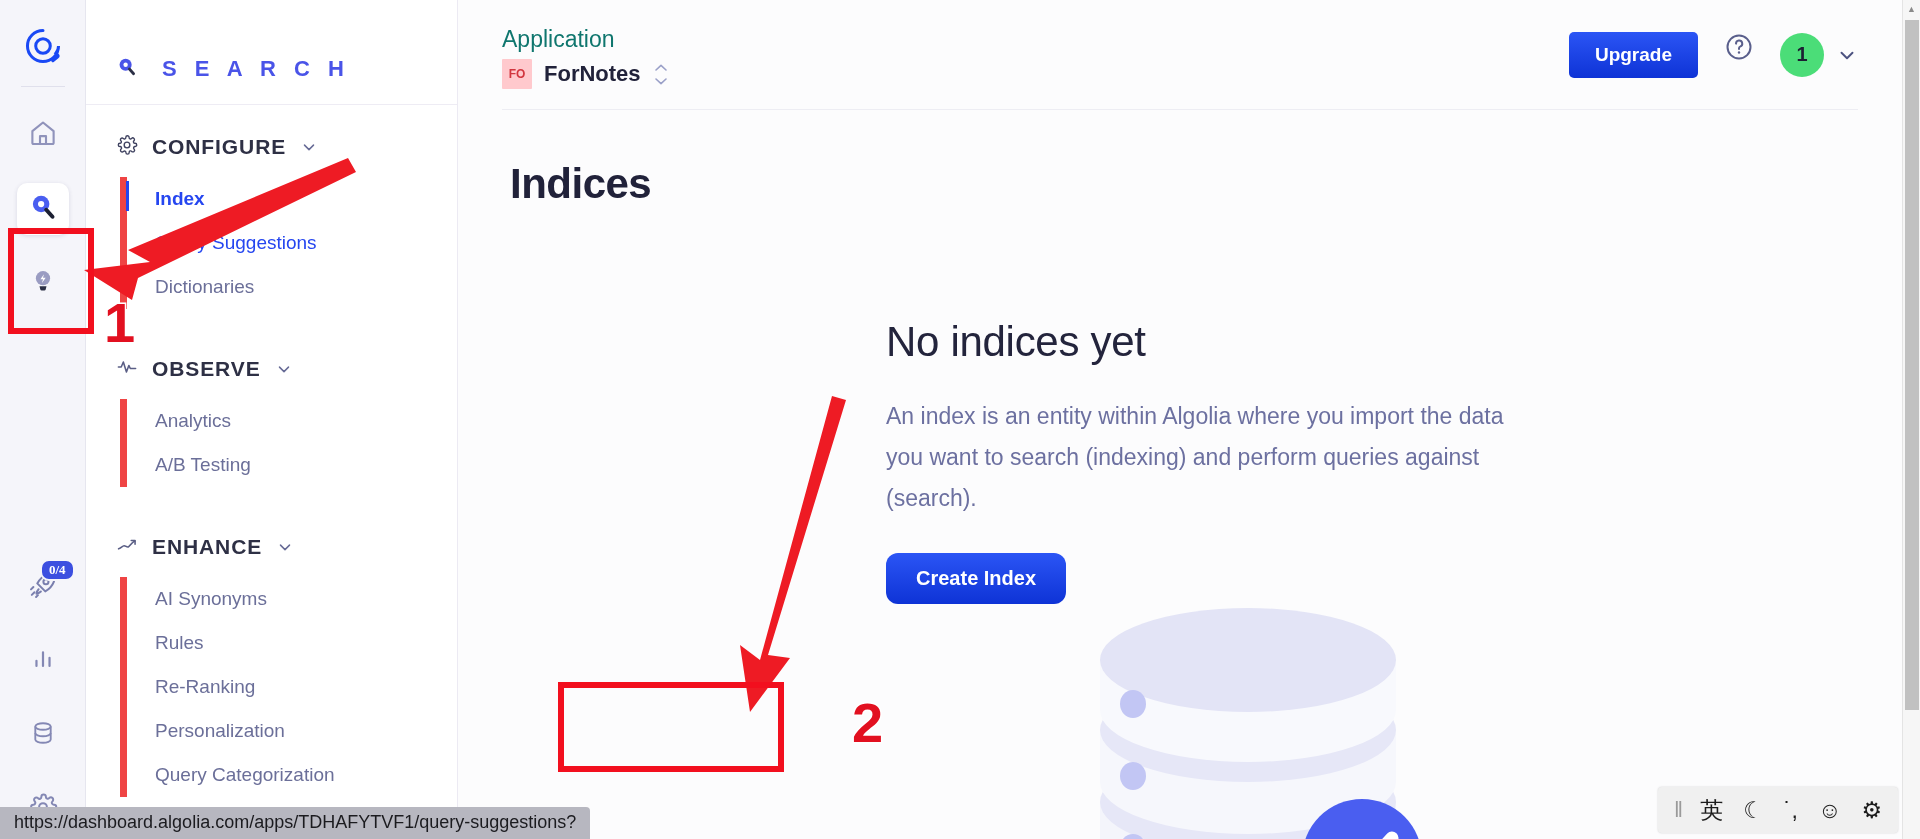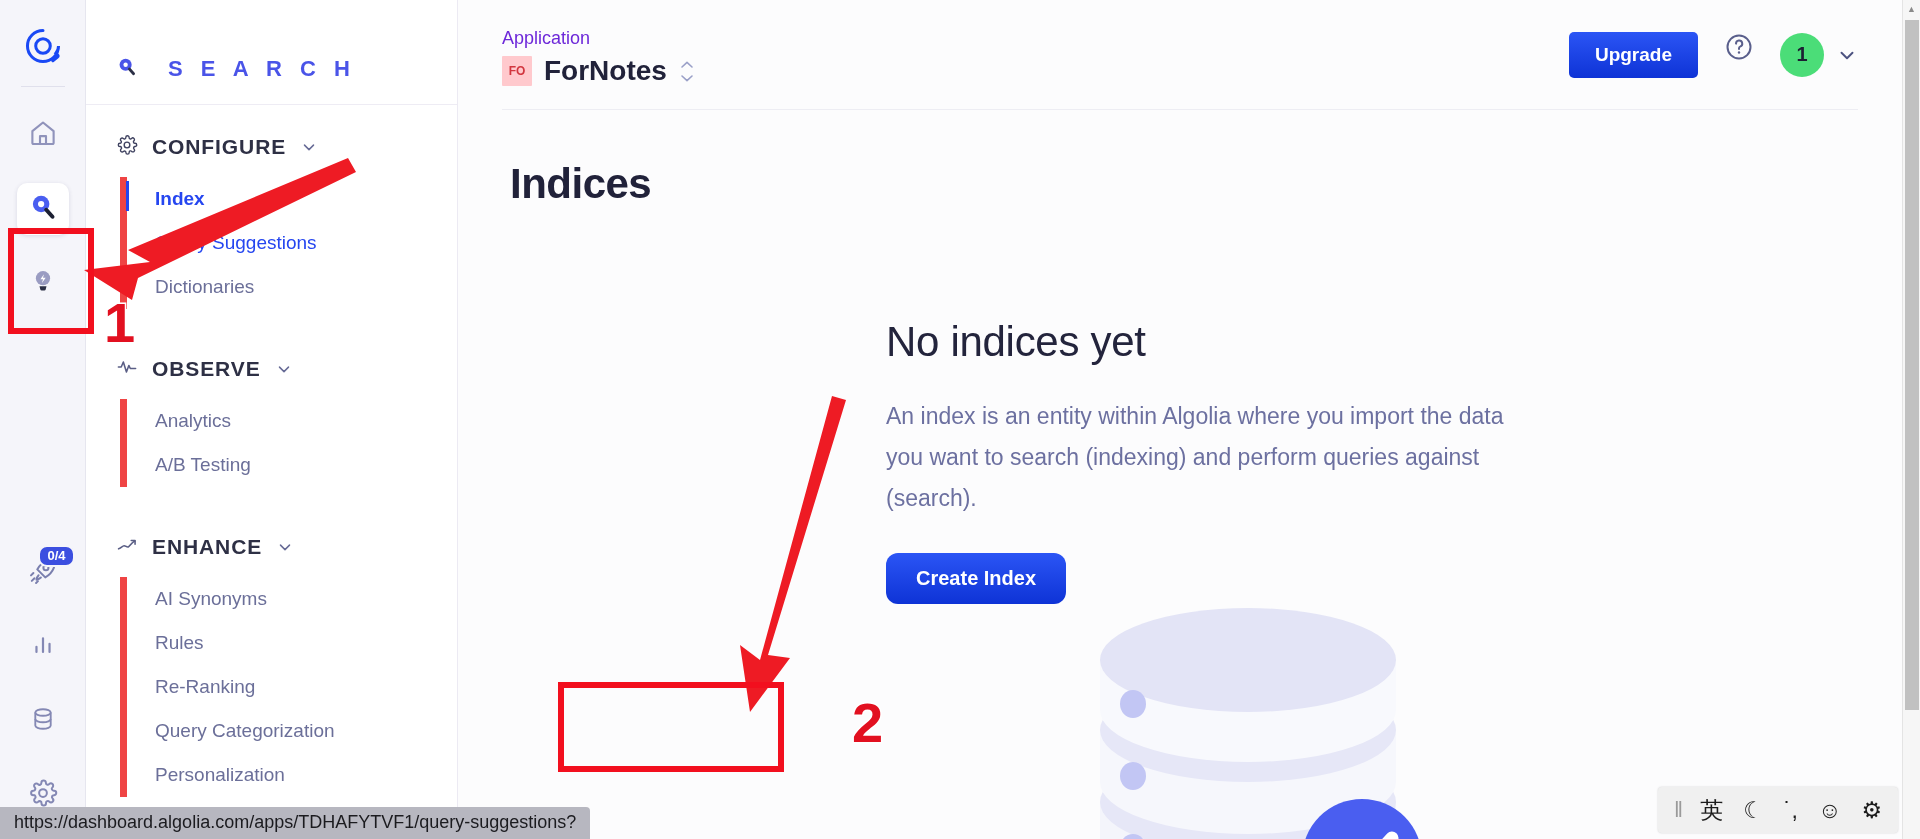--- a/index.html
+++ b/index.html
@@ -35,40 +35,40 @@
     width: 52px; height: 52px; margin-top: 22px;
     display: flex; align-items: center; justify-content: center;
     border-radius: 10px; cursor: pointer;
     color: #8e90b5;
   }
   .rail-btn.active {
     background: #ffffff;
     box-shadow: 0 1px 4px rgba(60,60,110,.16);
   }
   .rail-spacer { flex: 1 1 auto; }
-  .rail-bottom { padding-bottom: 18px; display:flex; flex-direction:column; align-items:center; }
+  .rail-bottom { padding-bottom: 4px; display:flex; flex-direction:column; align-items:center;font-family:Liberation Serif, serif; }
   .rail-badge-wrap { position: relative; }
   .rail-badge {
     position: absolute; top: -10px; right: -16px;
     background: #3c4fe0; color: #fff;
     font-size: 13px; font-weight: 700;
     border-radius: 9px; padding: 1px 7px 2px 7px;
     line-height: 15px;
     border: 2px solid #f5f5fa;
   }
 
   
   .sidebar {
     position: absolute; left: 86px; top: 0;
     width: 372px; height: 839px;
     background: #ffffff;
     border-right: 1px solid #eceaf3;
   }
   .sidebar-brand {
-    display: flex; align-items: center; gap: 30px;
+    display: flex; align-items: center; gap: 24px;
     padding: 34px 0 0 30px;
     height: 104px;
   }
   .sidebar-brand .brandtext {
     font-size: 22px; font-weight: 700; letter-spacing: 6px;
     color: #4a54e8;
   }
   .sidebar-divider { height:1px; background:#eeecf4; margin: 0 0 0 0; }
   .nav-group { margin-top: 26px; }
   .group-head {
@@ -106,29 +106,29 @@
     right: 18px; height: 839px;
     background: #fcfcfd;
   }
   .topbar {
     height: 110px; position: relative;
     border-bottom: 1px solid #ededf3;
     margin: 0 44px 0 44px;
     display: flex; align-items: center;
   }
   .app-block { padding-top: 6px; }
-  .app-label { font-size: 18px; color: #6d28d9; margin-bottom: 6px; }
+  .app-label { font-size: 23px; color: #0f766e; margin-bottom: 6px; }
   .app-row { display: flex; align-items: center; gap: 12px; }
   .app-avatar {
     width: 30px; height: 30px; border-radius: 1px;
     background: #ffc9cd; color: #d2363f;
     font-size: 12px; font-weight: 700;
     display: flex; align-items: center; justify-content: center;
   }
-  .app-name { font-size: 28px; font-weight: 700; color: #21223a; }
+  .app-name { font-size: 22px; font-weight: 700; color: #21223a; }
   .app-switch { display:flex; flex-direction:column; color:#9aa0c8; line-height:0; gap:3px; cursor:pointer;}
   .topbar-right {
     margin-left: auto; display: flex; gap: 26px;
   }
   .upgrade-btn {
     background: linear-gradient(180deg,#2b55f5 0%, #0e33d6 100%);
     color: #fff; font-size: 19px; font-weight: 600;
     border: none; border-radius: 5px;
     padding: 12px 26px; cursor: pointer;
   }
@@ -367,22 +367,22 @@
         <span class="chev">
           <svg width="18" height="18" viewBox="0 0 24 24" fill="none" stroke="#676b96" stroke-width="2" stroke-linecap="round" stroke-linejoin="round">
               <path d="M6 9.5 12 15.5 18 9.5"></path>
             </svg>
         </span>
       </div>
       <div class="group-items">
         <div class="nav-item">AI Synonyms</div>
         <div class="nav-item">Rules</div>
         <div class="nav-item">Re-Ranking</div>
+        <div class="nav-item">Personalization</div>
         <div class="nav-item">Query Categorization</div>
-        <div class="nav-item">Personalization</div>
       </div>
     </div>
   </div>
 
   <div class="main">
 
     <div class="topbar">
       <div class="app-block">
         <div class="app-label">Application</div>
         <div class="app-row">

